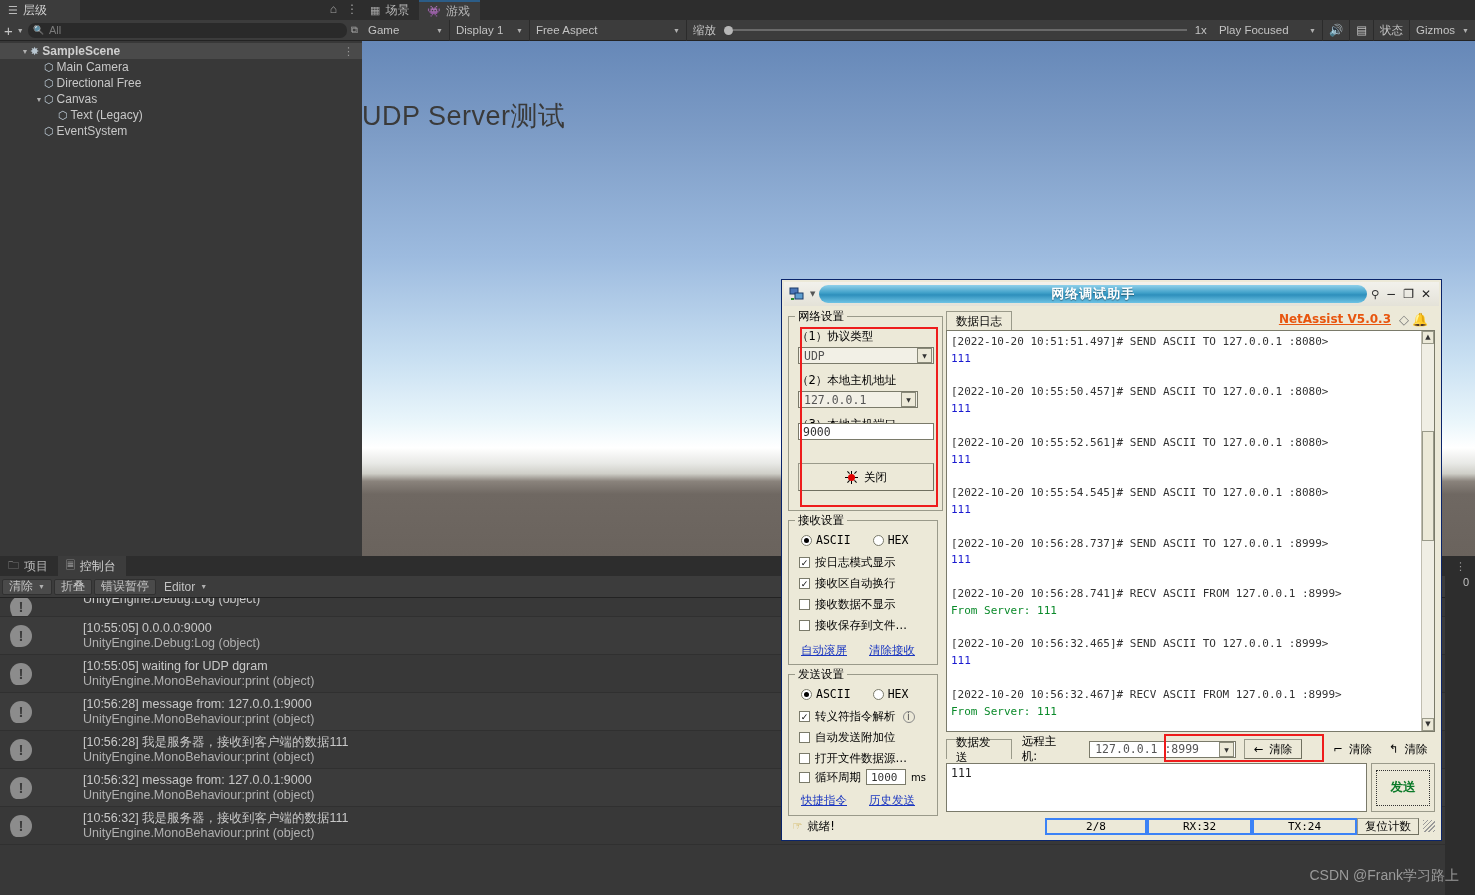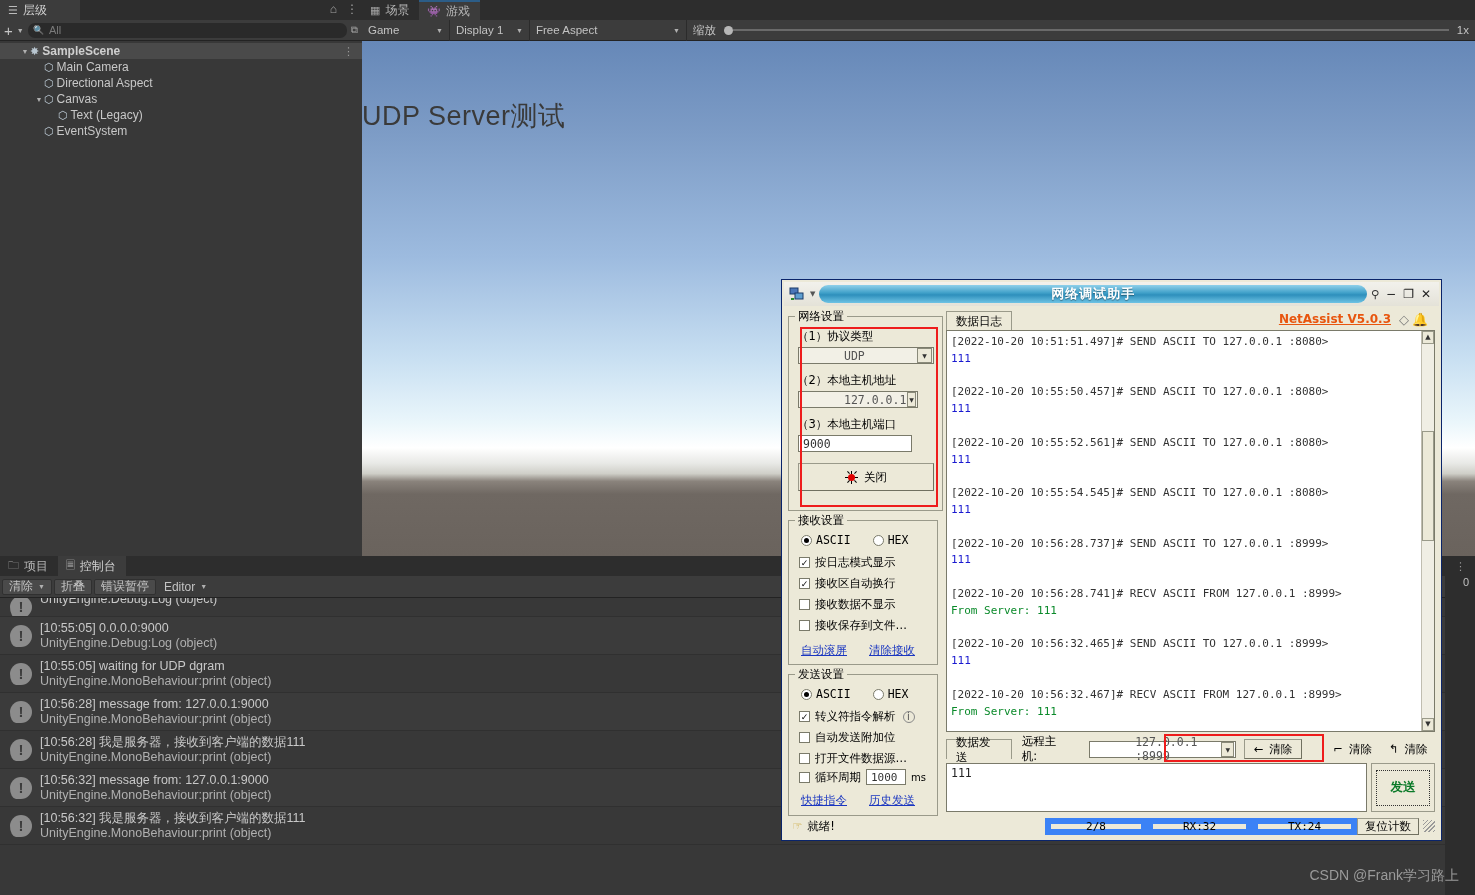--- a/index.html
+++ b/index.html
@@ -65,21 +65,21 @@
   .logrow { height:38px; display:flex; align-items:center; padding-left:10px; gap:8px;
     border-bottom:1px solid #303030; }
   .logrow.odd { background:#383838; }
   .logrow.even { background:#3b3b3b; }
   .logrow.clip { height:19px; }
   .licon { width:22px; height:22px; flex:none; position:relative; }
   .licon .bub { position:absolute; inset:0; border-radius:50% 50% 50% 6px / 50% 50% 50% 50%;
     background:#8c8c8c; }
   .licon .bang { position:absolute; left:0; right:0; top:2px; text-align:center;
     font-size:15px; font-weight:bold; color:#3c3c3c; line-height:18px; }
-  .ltext { display:flex; flex-direction:column; line-height:15px; }
+  .ltext { display:flex; flex-direction:column; line-height:15px;margin-left:43px; }
   .ltext .l1 { font-size:12.5px; color:#c8c8c8; }
   .ltext .l2 { font-size:12.5px; color:#b0b0b0; }
   #con-scroll { position:absolute; right:0; top:42px; width:14px; bottom:0; background:#2f2f2f; }
   #con-scroll .arrowt,#con-scroll .arrowb { height:13px; text-align:center; font-size:8px;
     color:#9a9a9a; line-height:13px; }
   #con-scroll .thumb { position:absolute; left:3px; width:8px; top:40px; bottom:50px;
     background:#5a5a5a; border-radius:4px; }
 
   
   #right-sliver { position:absolute; right:0; top:556px; width:30px; bottom:0; background:#2d2d2d; }
@@ -113,21 +113,21 @@
   .grp > .glabel { position:absolute; top:-8px; left:6px; background:#ece9d8;
     padding:0 3px; font-size:11.5px; color:#000; }
 
   .redbox { position:absolute; border:2px solid #ee1c1c; pointer-events:none; }
 
   .fl { font-size:11.5px; color:#000; }
   .combo { height:17px; background:#fff; border:1px solid #7a7a6a;
     display:flex; align-items:center; justify-content:space-between; }
   .combo.dis { background:#f2f0e6; }
   .combo .ctext { font-size:11.5px; color:#555; padding-left:5px;
-    font-family:"DejaVu Sans Mono", monospace;margin-left:40px; }
+    font-family:"DejaVu Sans Mono", monospace; }
   .combo .cbtn2 { width:15px; height:15px; margin:0 1px; background:#ece9d8;
     border:1px solid #8a8a7a; display:flex; align-items:center; justify-content:center;
     font-size:6px; color:#333; }
   .txtin { height:17px; background:#fff; border:1px solid #7a7a6a; display:flex;
     align-items:center; padding-left:4px; font-size:11.5px; color:#333;
     font-family:"DejaVu Sans Mono", monospace; }
 
   .btn3d { background:#ece9d8; border:1px solid #9a9a8a; border-right-color:#707060;
     border-bottom-color:#707060; display:flex; align-items:center;
     justify-content:center; gap:6px; font-size:11.5px; color:#000; }
@@ -175,21 +175,21 @@
     border:1px solid #7a7a6a; font-family:"DejaVu Sans Mono", monospace; font-size:11.5px;
     color:#222; padding:2px 4px; }
   #sendbtn { position:absolute; right:0; top:27px; width:64px; bottom:0; background:#ece9d8;
     border:1px solid #9a9a8a; display:flex; align-items:center; justify-content:center; }
   #sendbtn .inner { width:54px; height:36px; border:1px dotted #333;
     display:flex; align-items:center; justify-content:center;
     font-size:12.5px; font-weight:bold; color:#0a7a28; }
 
   #statusbar { position:absolute; left:0; right:0; bottom:0; height:20px;
     display:flex; align-items:center; font-size:11.5px; }
-  .st-cell { border:6px solid #3b82f6; height:17px; display:flex; align-items:center;
+  .st-cell { border:2px solid #3b82f6; height:17px; display:flex; align-items:center;
     justify-content:center; font-family:"DejaVu Sans Mono", monospace; font-size:11px; }
   #st-ready { display:flex; align-items:center; gap:5px; padding-left:6px; }
   .grip { width:12px; height:12px; margin-left:4px; margin-right:2px;
     background:repeating-linear-gradient(135deg,#999 0 1px,transparent 1px 3px); }
 </style>
 </head>
 <body>
 
 <div id="unity-root">
 
@@ -221,21 +221,21 @@
           <span class="hdots">⋮</span>
         </div>
         <div class="hrow" style="padding-left: 34px;">
           <span class="twist"></span>
           <span class="cube">⬡</span>
           <span class="">Main Camera</span>
         </div>
         <div class="hrow" style="padding-left: 34px;">
           <span class="twist"></span>
           <span class="cube">⬡</span>
-          <span class="">Directional Aspect</span>
+          <span class="">Directional Free</span>
         </div>
         <div class="hrow" style="padding-left: 34px;">
           <span class="twist">▼</span>
           <span class="cube">⬡</span>
           <span class="">Canvas</span>
         </div>
         <div class="hrow" style="padding-left: 48px;">
           <span class="twist"></span>
           <span class="cube">⬡</span>
           <span class="">Text (Legacy)</span>
@@ -270,20 +270,39 @@
       </div>
       <div class="tbitem" style="width:157px">
         <span>Free Aspect</span>
         <span class="dd" style="margin-left:auto">▼</span>
       </div>
       <div class="zoomslider">
         <span style="margin-right:8px">缩放</span>
         <span class="zknob"></span>
         <span class="ztrack"></span>
         <span class="zval">1x</span>
+      </div>
+      <div class="tb-right">
+        <div class="tbitem" style="width:110px">
+          <span>Play Focused</span>
+          <span class="dd" style="margin-left:auto">▼</span>
+        </div>
+        <div class="tbitem">
+          <span>🔊</span>
+        </div>
+        <div class="tbitem">
+          <span>▤</span>
+        </div>
+        <div class="tbitem">
+          <span>状态</span>
+        </div>
+        <div class="tbitem" style="border:none">
+          <span>Gizmos</span>
+          <span class="dd">▼</span>
+        </div>
       </div>
     </div>
     <div id="gamecanvas">
       <div id="game-title">UDP Server测试</div>
     </div>
   </div>
 
   <div id="console">
     <div id="con-tabrow">
       <div class="tab">
@@ -427,21 +446,21 @@
       <div class="combo dis" style="position:absolute;left:9px;top:30px;width:136px">
         <span class="ctext">UDP</span>
         <span class="cbtn2">▼</span>
       </div>
       <div class="fl" style="position:absolute;left:8px;top:56px">（2）本地主机地址</div>
       <div class="combo dis" style="position:absolute;left:9px;top:74px;width:120px">
         <span class="ctext">127.0.0.1</span>
         <span class="cbtn2">▼</span>
       </div>
       <div class="fl" style="position:absolute;left:8px;top:100px">（3）本地主机端口</div>
-      <div class="txtin" style="position:absolute;left:9px;top:118px;width:114px">
+      <div class="txtin" style="position:absolute;left:9px;top:106px;width:136px">
         <span>9000</span>
       </div>
       <div class="btn3d" style="position:absolute;left:9px;top:146px;width:136px;height:28px">
         <span class="sunburst">
           <span class="core"></span>
           <i style="left:6px;top:0"></i>
             <i style="left:6px;top:10px"></i>
           <i style="left:0;top:6px;width:3px;height:1px"></i>
             <i style="left:10px;top:6px;width:3px;height:1px"></i>
           <i style="left:1.5px;top:1.5px;width:3px;height:1px;transform:rotate(45deg)"></i>

